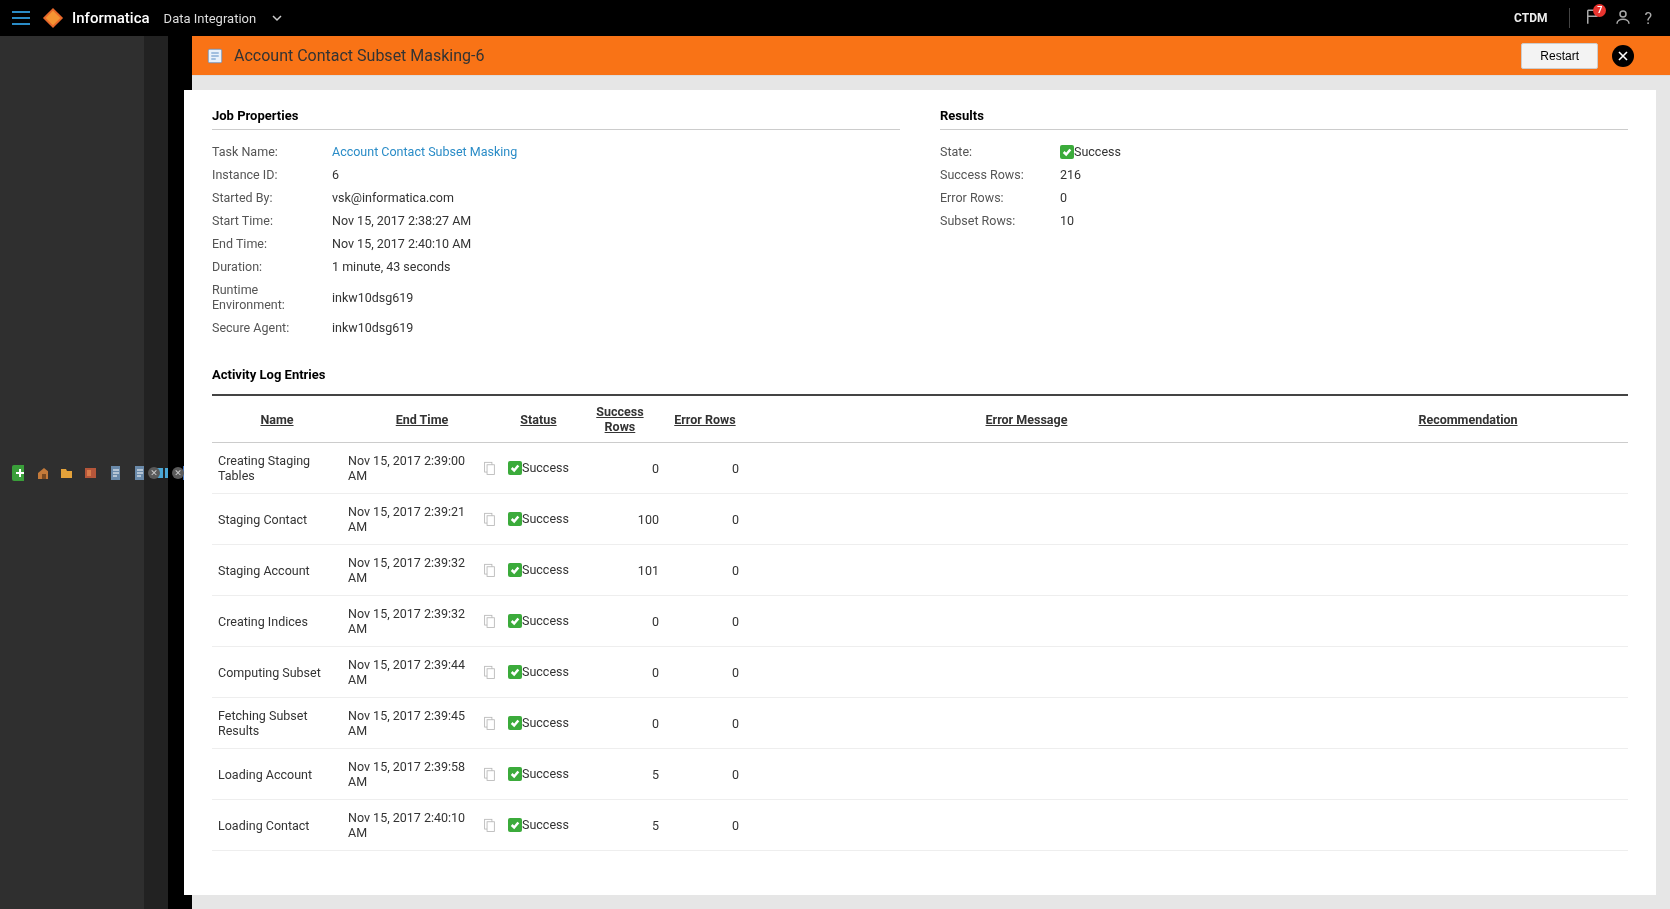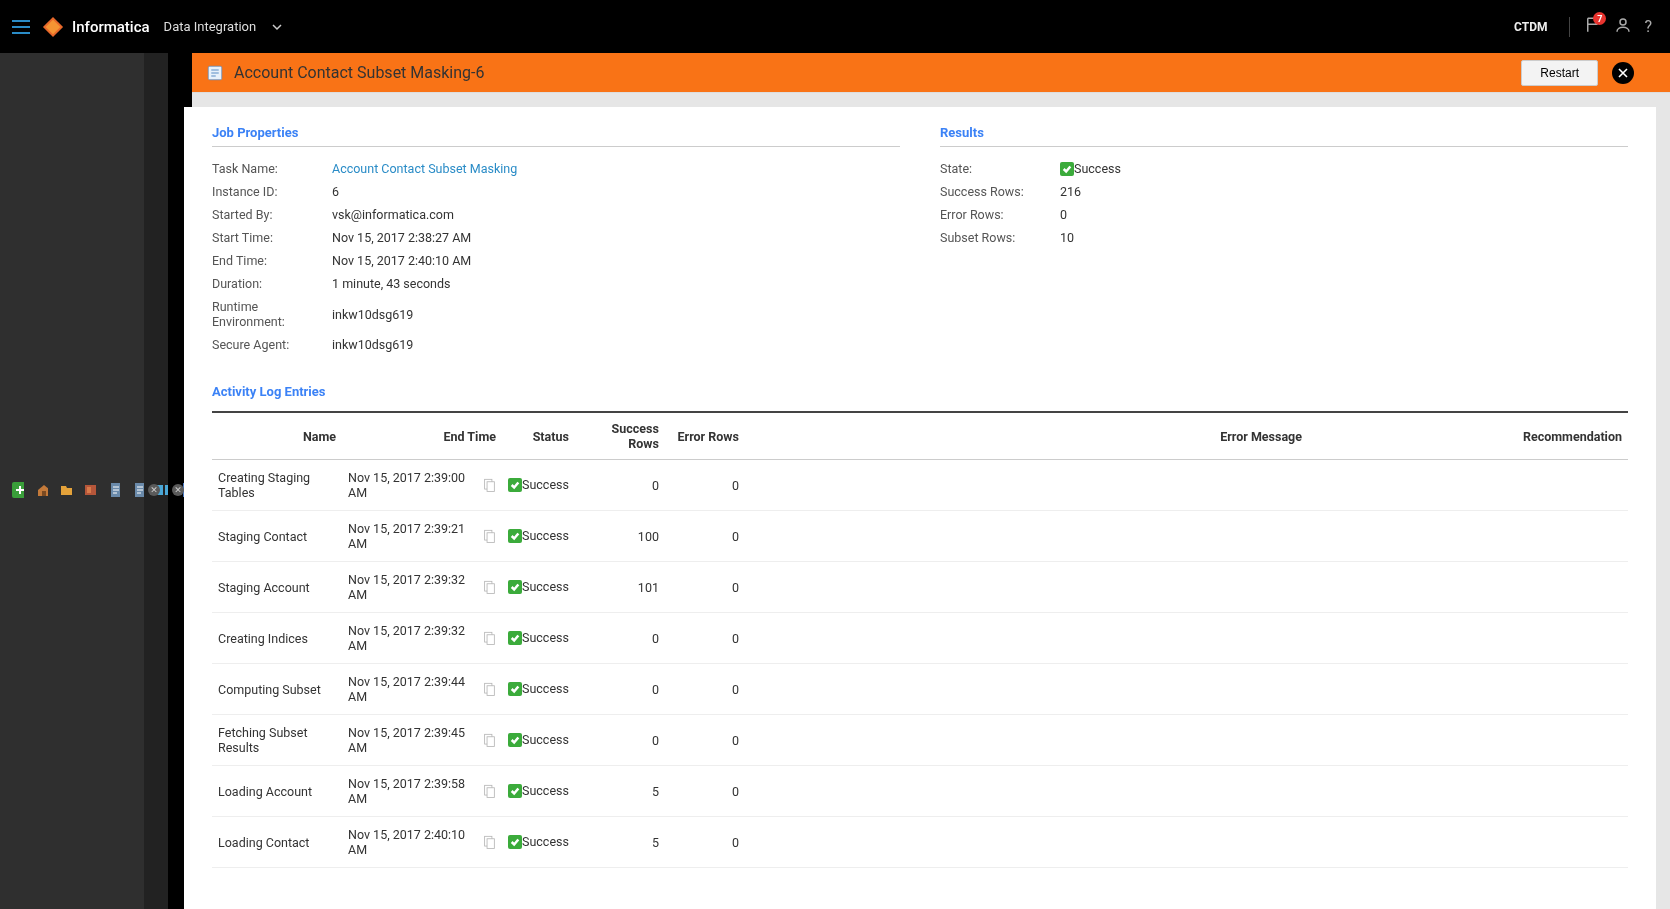--- a/index.html
+++ b/index.html
@@ -1,19 +1,19 @@
 <!DOCTYPE html>
 <html><head>
 <meta charset="utf-8">
 <style>
 * { margin: 0; padding: 0; box-sizing: border-box; }
 body { font-family: -apple-system, "Segoe UI", Roboto, Arial, sans-serif; font-size: 13px; color: #333; background: #fff; overflow: hidden; height: 909px; width: 1670px; }
 
 
-.topbar { background: #000; color: #fff; height: 53px; display: flex; align-items: center; padding: 0 12px; }
+.topbar { background: #000; color: #fff; height: 36px; display: flex; align-items: center; padding: 0 12px; }
 .hamburger { width: 18px; height: 14px; display: flex; flex-direction: column; justify-content: space-between; margin-right: 12px; cursor: pointer; }
 .hamburger span { height: 2px; background: #2a8cc7; }
 .logo { width: 22px; height: 22px; margin-right: 8px; }
 .brand { font-size: 15px; font-weight: 500; margin-right: 14px; }
 .module { font-size: 13px; color: #ddd; display: flex; align-items: center; gap: 16px; cursor: pointer; }
 .topbar-spacer { flex: 1; }
 .org { font-size: 12px; font-weight: 700; color: #eee; margin-right: 14px; }
 .top-sep { width: 1px; height: 20px; background: #444; margin: 0 8px; }
 .top-icon { width: 18px; height: 18px; fill: #aaa; cursor: pointer; position: relative; }
 .top-icon-wrap { position: relative; margin: 0 6px; cursor: pointer; }
@@ -41,33 +41,33 @@
 
 .panel-wrap { flex: 1; padding: 14px; overflow: hidden; }
 .panel { background: #fff; height: 100%; overflow-y: auto; padding: 18px 28px 30px 28px; position: relative; }
 .panel::-webkit-scrollbar { width: 10px; }
 .panel::-webkit-scrollbar-thumb { background: #bbb; border-radius: 5px; }
 .panel::-webkit-scrollbar-track { background: #eee; }
 
 .two-col { display: flex; gap: 40px; }
 .col-left { flex: 1; max-width: 52%; }
 .col-right { flex: 1; }
-.section-title { font-size: 13px; font-weight: 700; color: #3b82f6; padding-bottom: 6px; border-bottom: 1px solid #ccc; margin-bottom: 10px; }
+.section-title { font-size: 13px; font-weight: 700; color: #000000; padding-bottom: 6px; border-bottom: 1px solid #ccc; margin-bottom: 10px; }
 .prop-row { display: flex; padding: 4px 0; font-size: 12.5px; }
 .prop-label { width: 120px; color: #555; }
 .prop-value { color: #333; display: flex; align-items: center; gap: 6px; }
 .prop-value.link { color: #2a8cc7; cursor: pointer; }
 .status-chip { display: inline-flex; align-items: center; }
 .check-sq { width: 14px; height: 14px; background: #3bab3b; border-radius: 2px; display: flex; align-items: center; justify-content: center; }
 .check-sq svg { width: 10px; height: 10px; stroke: #fff; stroke-width: 3; fill: none; }
 
 
 .activity-section { margin-top: 28px; }
 table.log { width: 100%; border-collapse: collapse; font-size: 12.5px; margin-top: 6px; }
-table.log thead th { text-align: right; font-weight: 700; padding: 8px 6px; border-top: 2px solid #444; border-bottom: 1px solid #ccc; }
+table.log thead th { text-align: center; font-weight: 700; padding: 8px 6px; border-top: 2px solid #444; border-bottom: 1px solid #ccc; text-decoration: underline; }
 table.log tbody td { padding: 10px 6px; border-bottom: 1px solid #eee; vertical-align: middle; }
 .num { text-align: right; }
 .endtime-cell { display: flex; align-items: center; gap: 6px; }
 .log-icon { width: 14px; height: 14px; opacity: 0.55; cursor: pointer; }
 .task-icon-sm { width:14px; height:14px; }
 </style>
 </head>
 <body>
 
 <div class="topbar">

